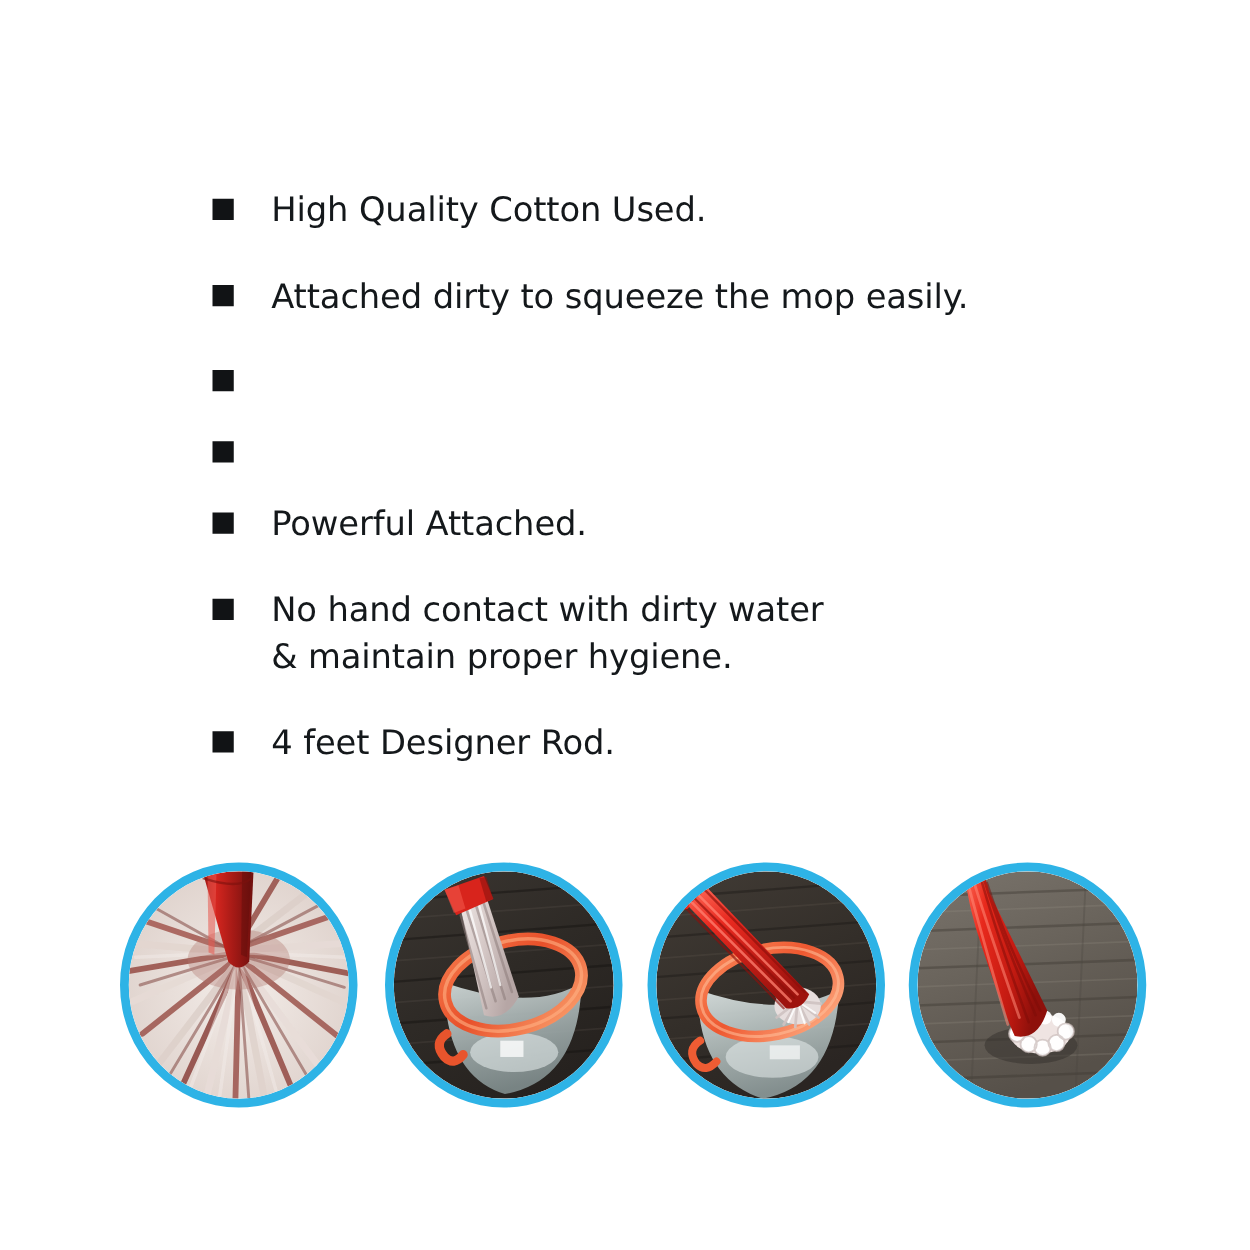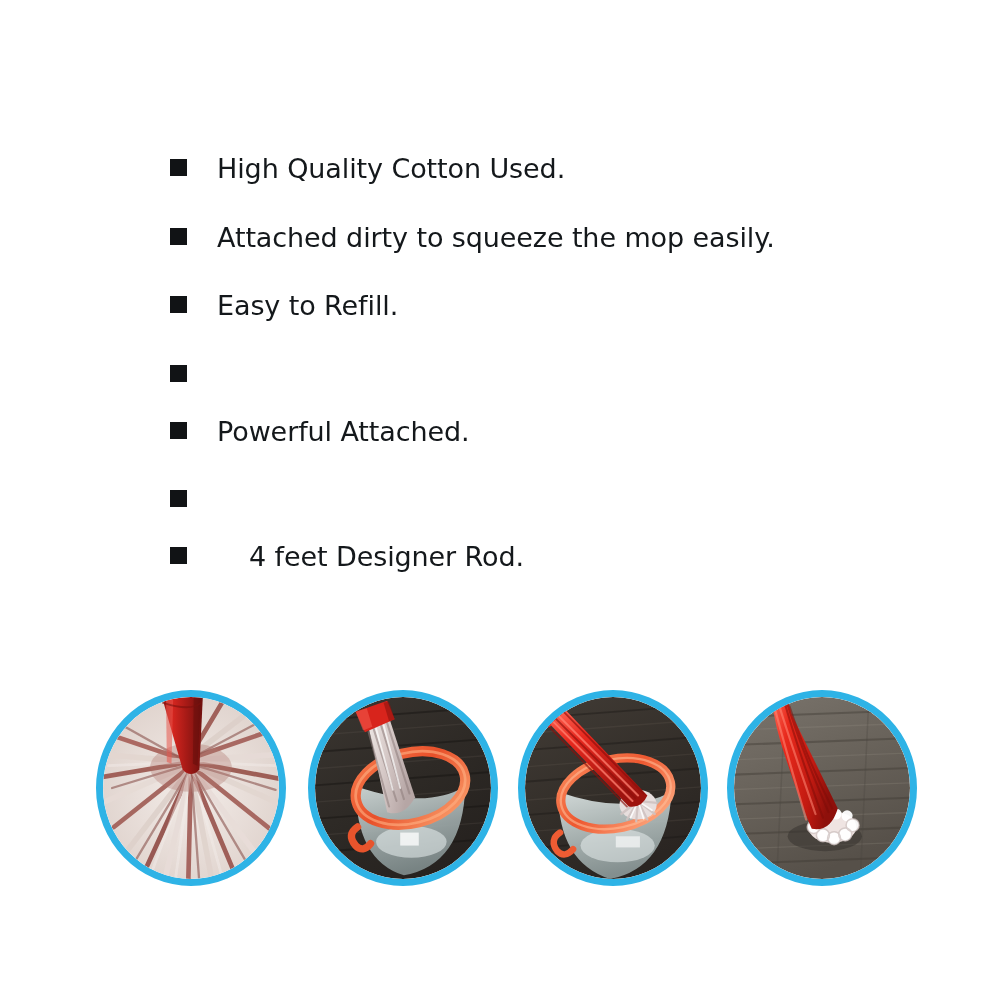--- a/index.html
+++ b/index.html
@@ -30,21 +30,21 @@
     width: 720px;
     list-style: none;
     margin: 0;
     padding: 0;
   }
   .feature-item {
     display: flex;
     align-items: flex-start;
     margin-bottom: 31px;
   }
-  .feature-item:last-child { margin-bottom: 8px; gap: 32px; }
+  .feature-item:last-child { margin-bottom: 8px; }
 
   .bullet-square {
     flex: 0 0 auto;
     width: 17px;
     height: 17px;
     background: #111315;
     margin-top: 9px;
     margin-right: 30px;
   }
 
@@ -98,31 +98,32 @@
     <li class="feature-item">
       <span class="bullet-square"></span>
       <span class="feature-text">High Quality Cotton Used.</span>
     </li>
     <li class="feature-item">
       <span class="bullet-square"></span>
       <span class="feature-text">Attached dirty to squeeze the mop easily.</span>
     </li>
     <li class="feature-item">
       <span class="bullet-square"></span>
-      <span class="feature-text">Easy to Refill.</span>
     </li>
     <li class="feature-item">
       <span class="bullet-square"></span>
     </li>
     <li class="feature-item">
       <span class="bullet-square"></span>
       <span class="feature-text">Powerful Attached.</span>
     </li>
     <li class="feature-item">
       <span class="bullet-square"></span>
+      <span class="feature-text">No hand contact with dirty water
+&amp; maintain proper hygiene.</span>
     </li>
     <li class="feature-item">
       <span class="bullet-square"></span>
       <span class="feature-text">4 feet Designer Rod.</span>
     </li>
   </ul>
 
   <div class="photo-strip">
 
     <div class="photo-circle" id="circle-1">

